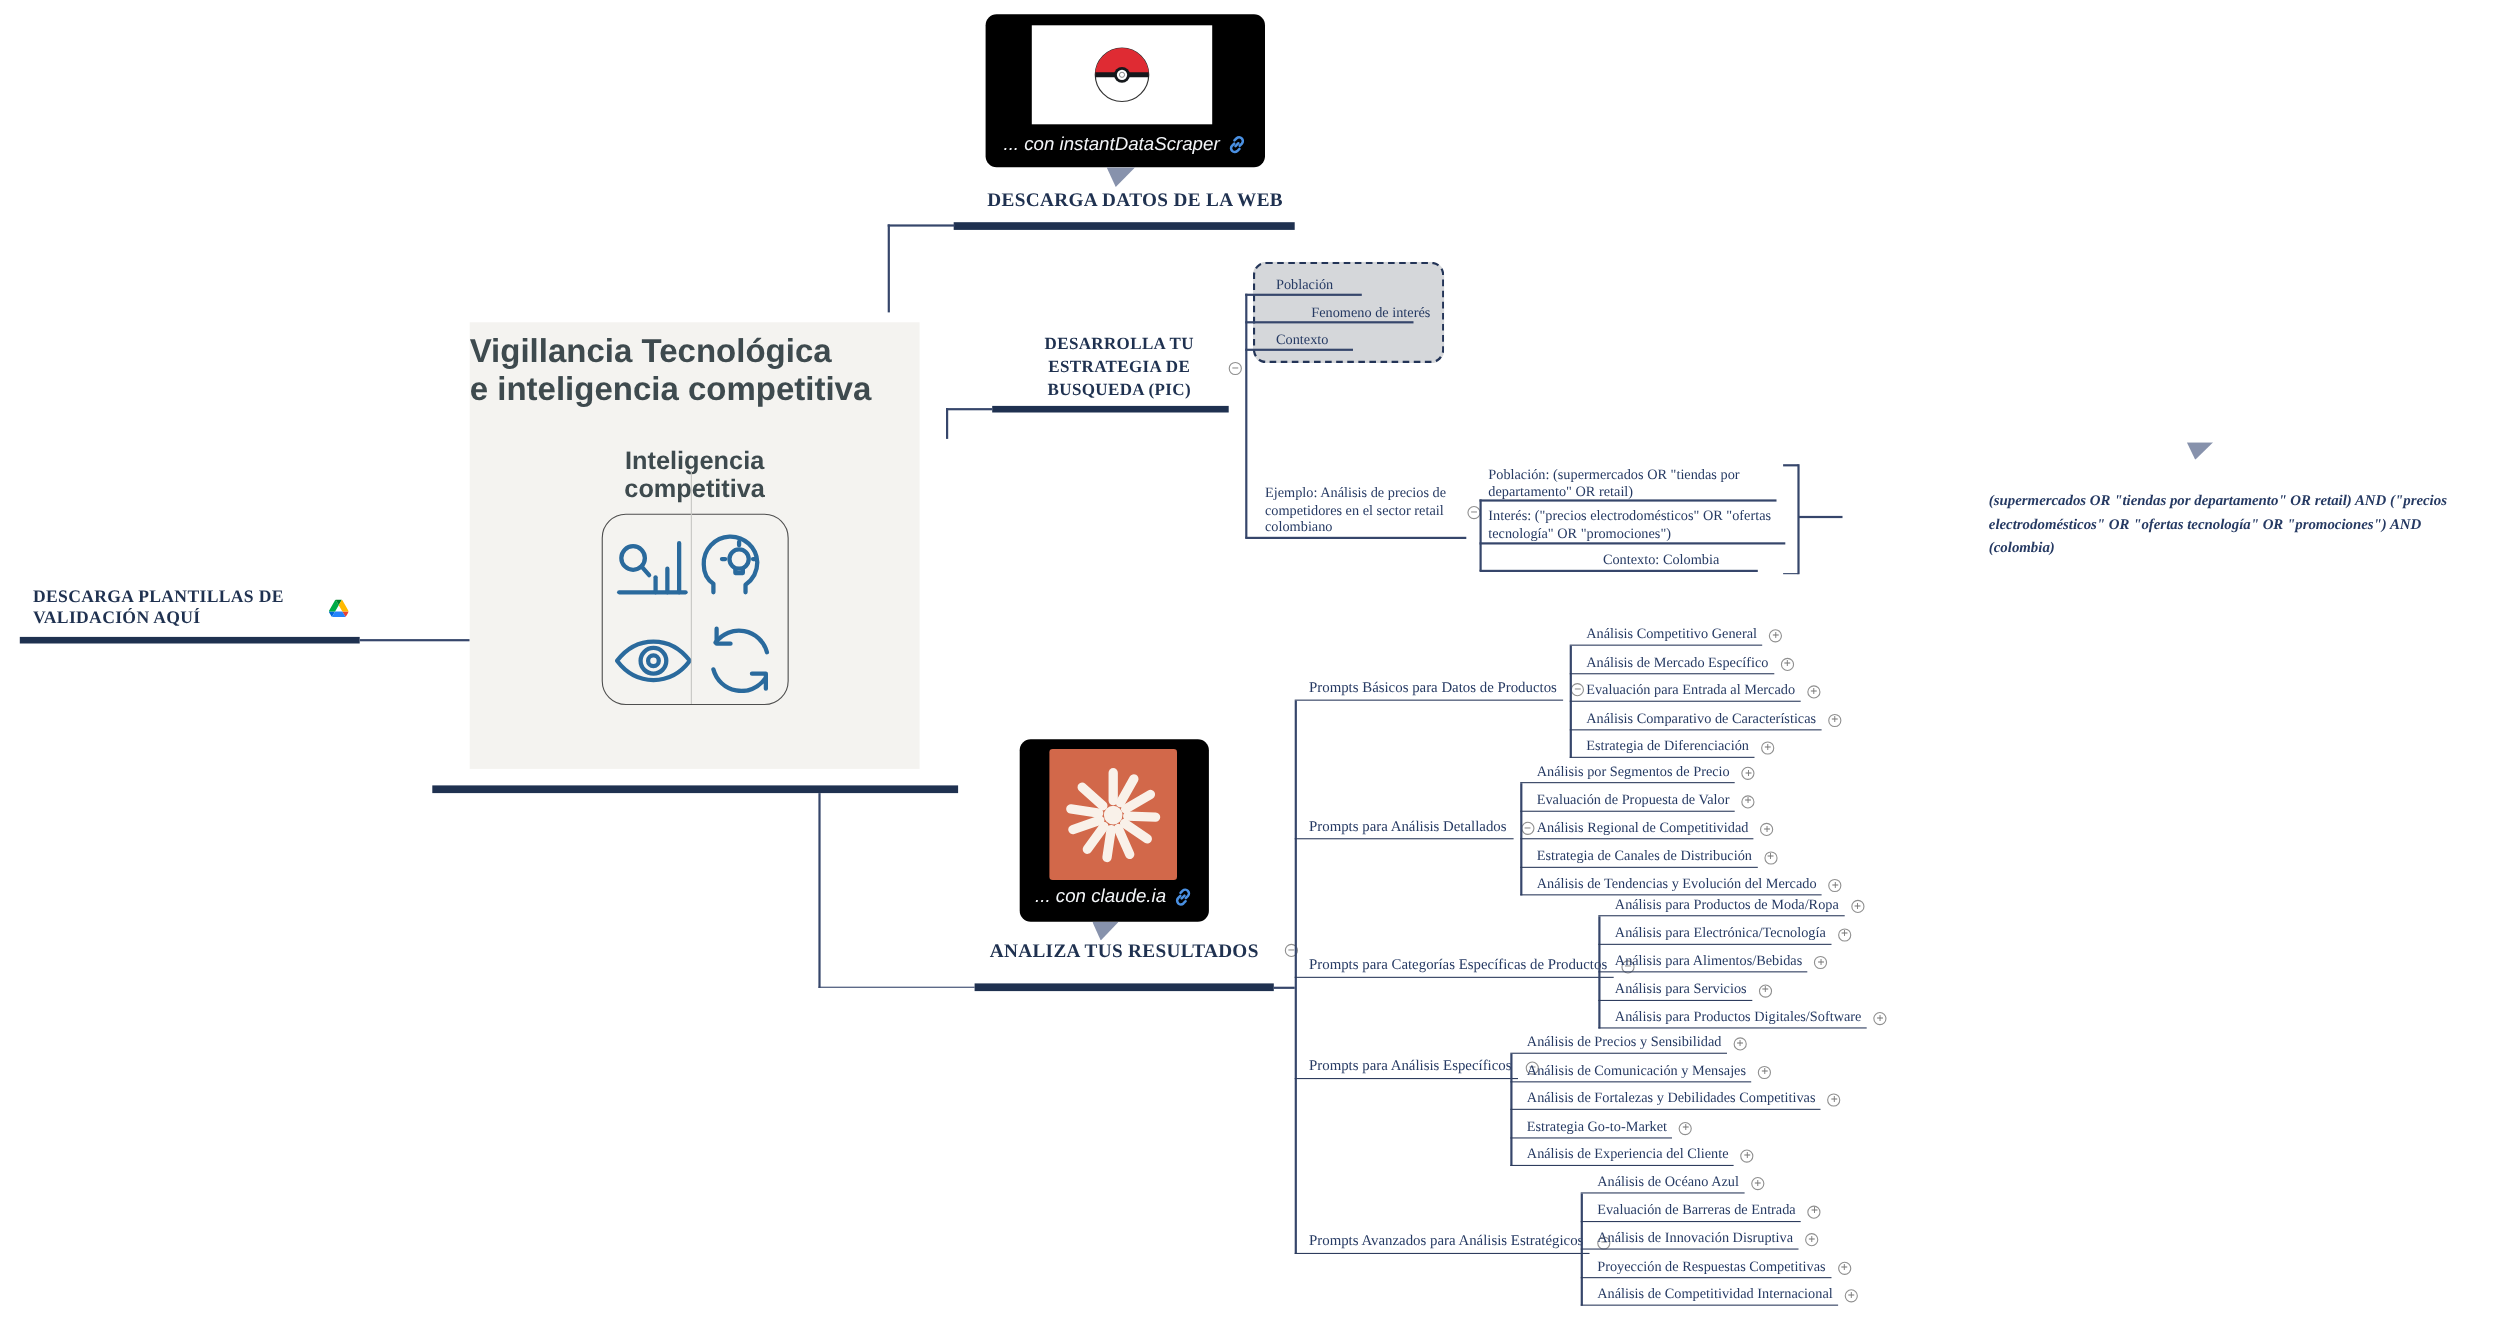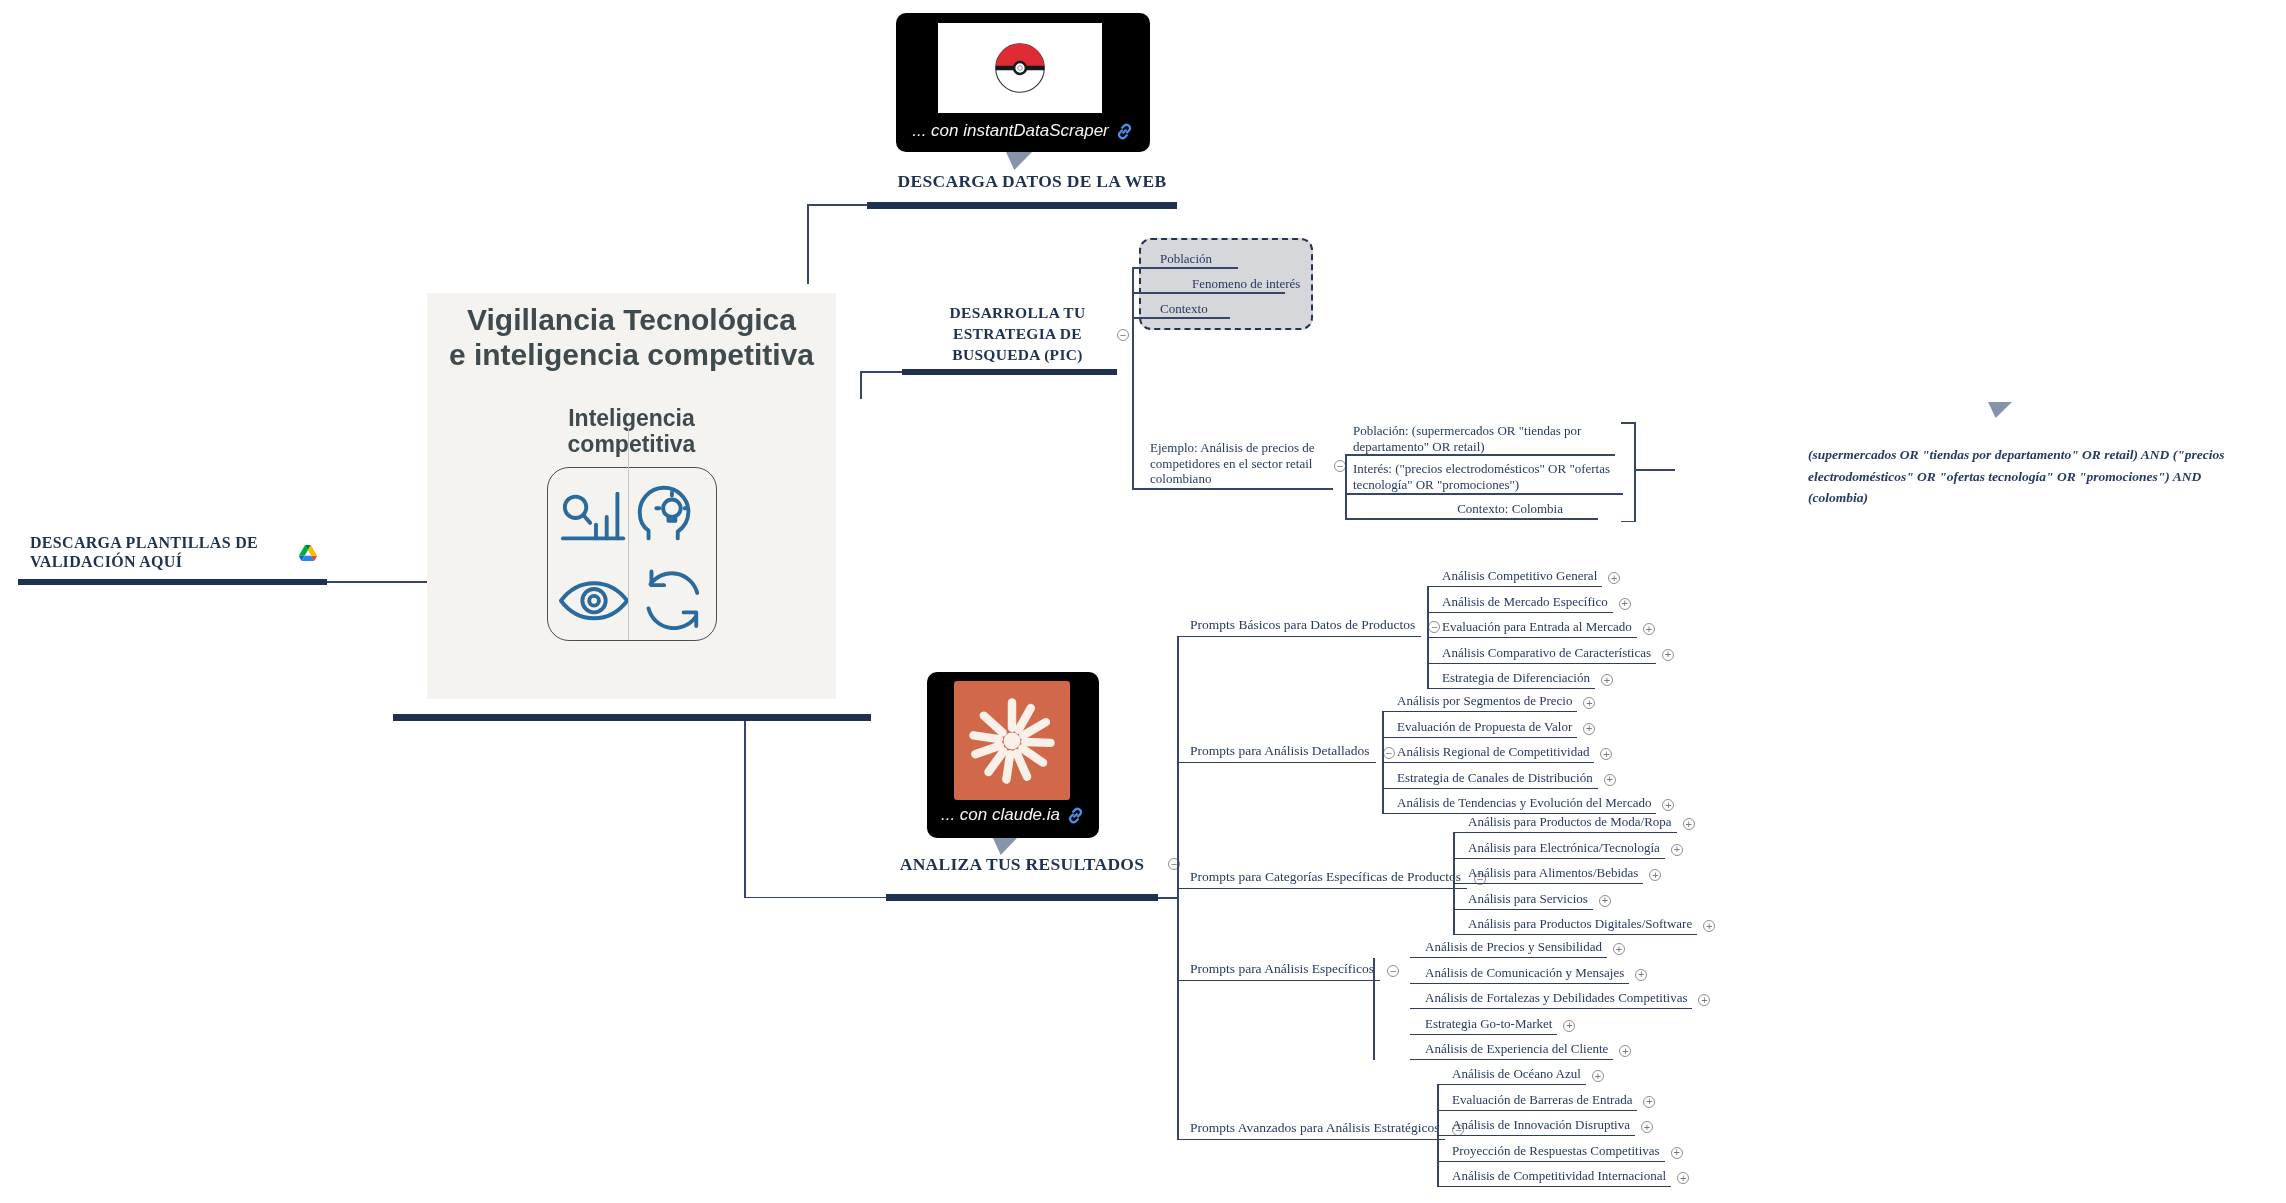--- a/index.html
+++ b/index.html
@@ -28,21 +28,21 @@
   .tlabel{display:inline-block;border-bottom:1.5px solid #2e3d5e;padding:0 5px 2px 15px;
           font-size:13px;color:#263a63;}
   .titem .nicon{margin-bottom:3px;}
   .glabel-row{position:absolute;display:flex;align-items:flex-end;gap:7px;height:22px;white-space:nowrap;}
   .glabel{display:inline-block;border-bottom:1.5px solid #2e3d5e;padding:0 6px 3px 13px;
           font-size:13.5px;color:#263a63;}
   .glabel-row .nicon{margin-bottom:4px;}
   
   .central{position:absolute;left:427px;top:293px;width:409px;height:406px;background:#f4f3f0;
            font-family:"Liberation Sans",sans-serif;color:#3e4a4e;}
-  .ctitle{text-align:center;font-weight:600;font-size:30px;line-height:35px;padding-top:9px;}
+  .ctitle{text-align:left;font-weight:600;font-size:30px;line-height:35px;padding-top:9px;}
   .cols{position:absolute;left:0;right:0;top:112px;display:flex;}
   .col{flex:1;}
   .chead{text-align:center;font-weight:600;font-size:23px;line-height:26px;}
   .cbullet{font-size:20px;line-height:23px;margin:13px 0 0 14px;}
   .cdivider{position:absolute;left:201px;top:135px;width:1px;height:212px;background:#c6c6c2;}
   .iconcard{width:168px;height:172px;border:1.5px solid #4e4e4e;border-radius:22px;margin:10px auto 0 auto;
             display:flex;align-items:center;justify-content:center;}
   
   .dashedbox{position:absolute;left:1139px;top:238px;width:174px;height:92px;background:#d5d7da;
              border:2.5px dashed #233457;border-radius:12px;box-sizing:border-box;}
@@ -303,21 +303,21 @@
         <span class="tlabel">Análisis para Productos Digitales/Software</span>
         <span class="nicon plus"></span>
       </div>
   </div>
 
   <div class="glabel-row" style="left:1177px;top:959px;">
     <span class="glabel">Prompts para Análisis Específicos</span>
     <span class="nicon minus"></span>
   </div>
   <div class="ln" style="left:1373px;top:958px;width:1.5px;height:102px;"></div>
-  <div class="tgroup" style="left:1373px;top:932.5px;padding-left:37px;">
+  <div class="tgroup" style="left:1373px;top:932.5px;">
     <div class="titem">
         <span class="tlabel">Análisis de Precios y Sensibilidad</span>
         <span class="nicon plus"></span>
       </div>
     <div class="titem">
         <span class="tlabel">Análisis de Comunicación y Mensajes</span>
         <span class="nicon plus"></span>
       </div>
     <div class="titem">
         <span class="tlabel">Análisis de Fortalezas y Debilidades Competitivas</span>

